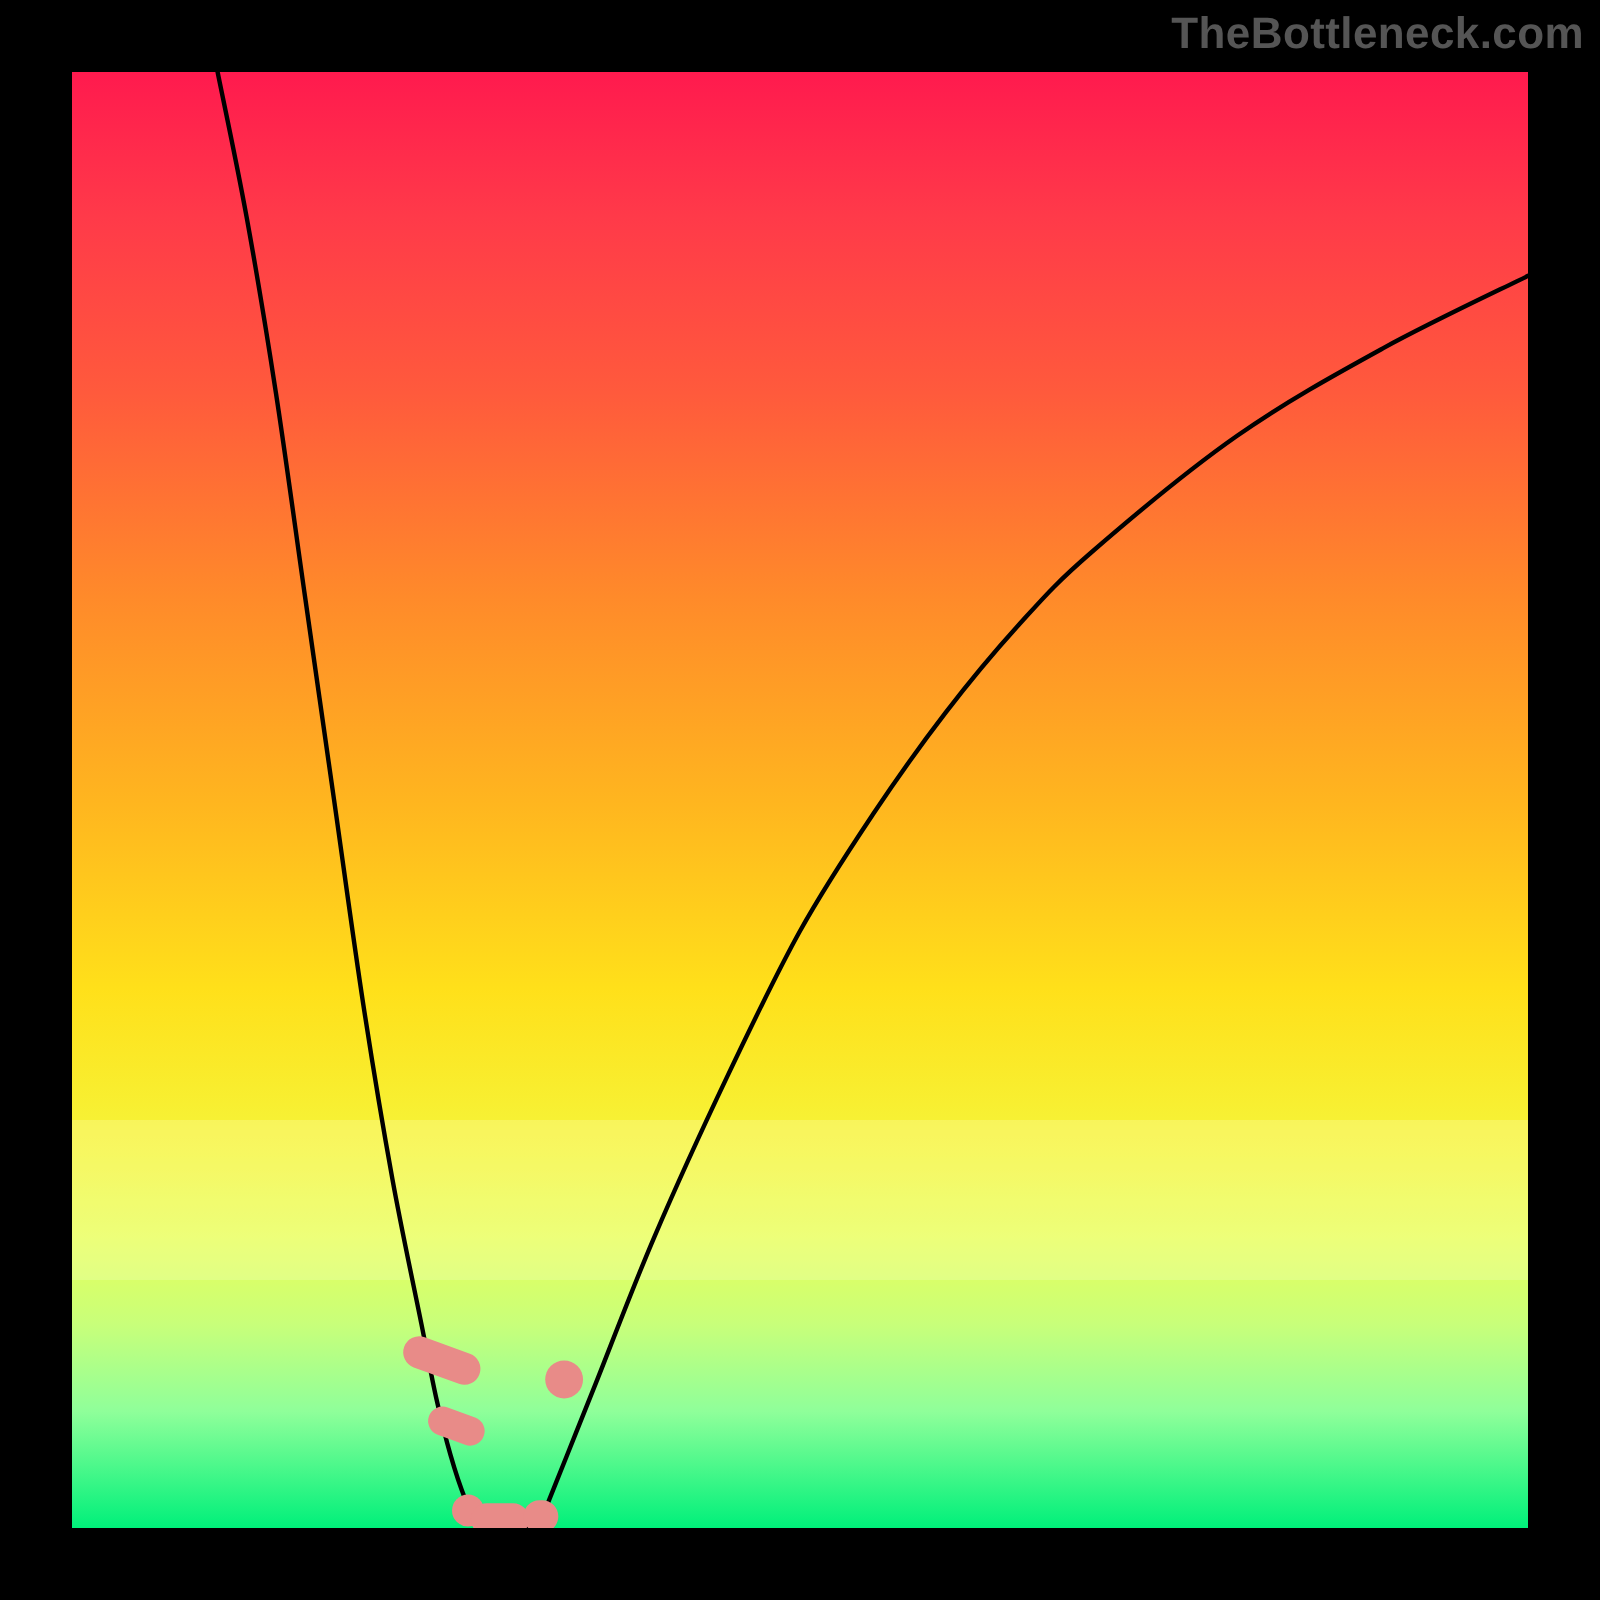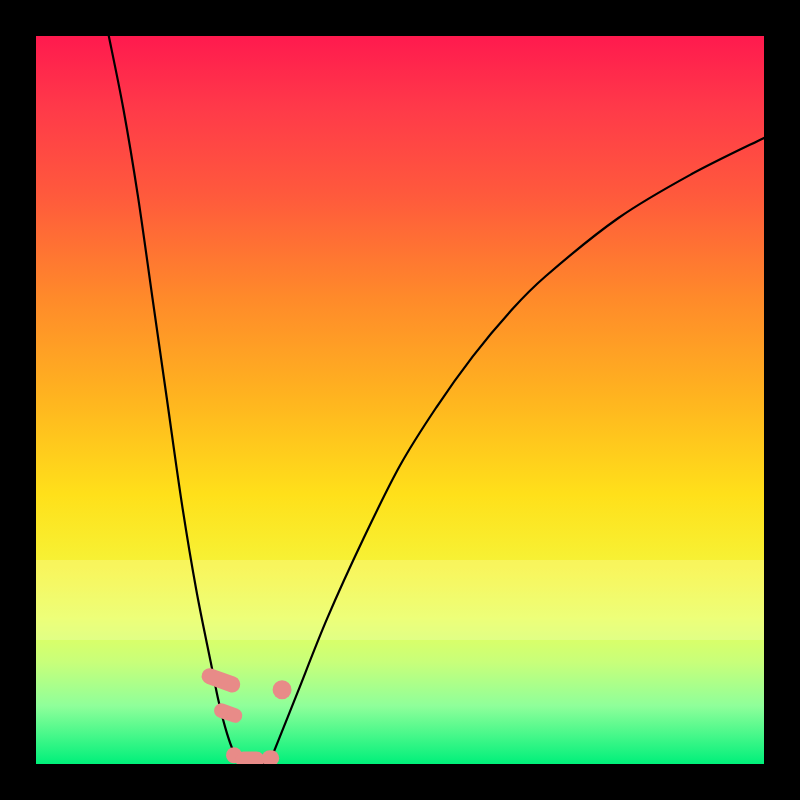--- a/index.html
+++ b/index.html
@@ -83,20 +83,21 @@
   }
   .marker-pill {
     fill: #e88b88;
     stroke: none;
   }
 </style>
 </head>
 <body>
 
 <div class="frame">
+  <div class="watermark">TheBottleneck.com</div>
 
   <div class="plot-area">
     <div class="gradient-bg"></div>
     <div class="band-pale"></div>
 
     <svg class="curves" viewBox="0 0 728 728" preserveAspectRatio="none">
       <path id="curve-left" class="curve-line" d="M 72.80 0.00 C 75.23 12.13, 82.51 46.11, 87.36 72.80 C 92.21 99.49, 97.07 128.61, 101.92 160.16 C 106.77 191.71, 111.63 228.11, 116.48 262.08 C 121.33 296.05, 126.19 330.03, 131.04 364.00 C 135.89 397.97, 140.75 434.37, 145.60 465.92 C 150.45 497.47, 155.31 526.59, 160.16 553.28 C 165.01 579.97, 171.08 607.88, 174.72 626.08 C 178.36 644.28, 179.57 651.56, 182.00 662.48 C 184.43 673.40, 186.85 683.11, 189.28 691.60 C 191.71 700.09, 194.13 707.37, 196.56 713.44 C 198.99 719.51, 202.63 725.57, 203.84 728.00"></path>
       <path id="curve-right" class="curve-line" d="M 232.96 728.00 C 235.39 721.93, 242.67 703.73, 247.52 691.60 C 252.37 679.47, 254.80 673.40, 262.08 655.20 C 269.36 637.00, 280.28 607.88, 291.20 582.40 C 302.12 556.92, 315.47 527.80, 327.60 502.32 C 339.73 476.84, 351.87 451.36, 364.00 429.52 C 376.13 407.68, 388.27 389.48, 400.40 371.28 C 412.53 353.08, 424.67 336.09, 436.80 320.32 C 448.93 304.55, 461.07 289.99, 473.20 276.64 C 485.33 263.29, 491.40 256.01, 509.60 240.24 C 527.80 224.47, 558.13 198.99, 582.40 182.00 C 606.67 165.01, 630.93 151.67, 655.20 138.32 C 679.47 124.97, 715.87 107.99, 728.00 101.92"></path>
       <path id="curve-flat" class="curve-line" d="M 203.84 728.00 C 206.27 728.00, 213.55 728.00, 218.40 728.00 C 223.25 728.00, 230.53 728.00, 232.96 728.00"></path>
       <g id="markers">

